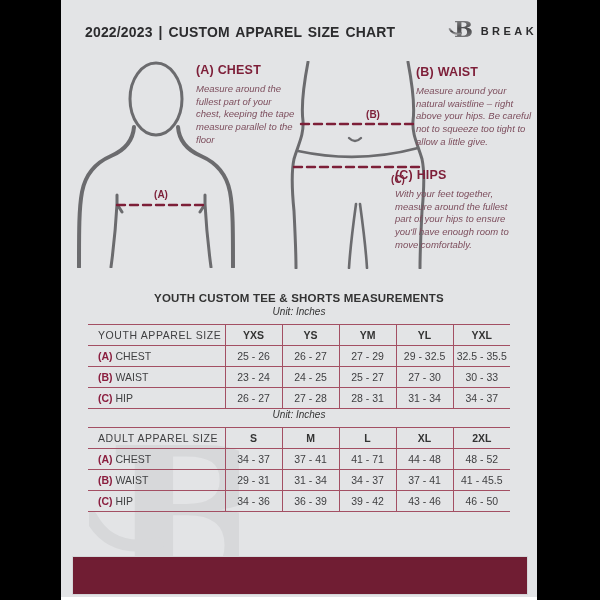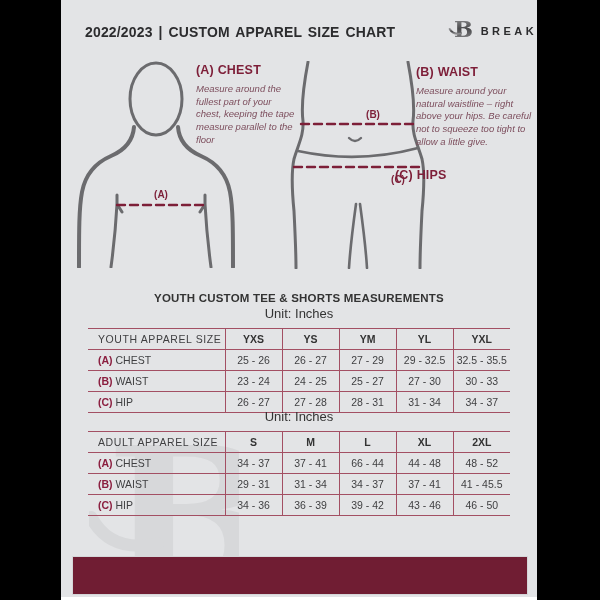--- a/index.html
+++ b/index.html
@@ -29,21 +29,21 @@
   .guide-b{left:355px;top:7px;width:116px;}
   .guide-c{left:334px;top:110px;width:116px;}
   .g-head{font-weight:bold;font-size:12.5px;color:#7d1e38;margin:0 0 6px 0;letter-spacing:.2px;}
   .g-desc{font-style:italic;font-size:9.5px;line-height:1.33;color:#7d4e5d;}
 
   
   .tbl-sec{position:absolute;left:27px;width:422px;text-align:center;z-index:2;}
   .tbl-youth{top:276px;margin-top:16px;}
   .tbl-adult{top:407px;}
   .tbl-title{font-weight:bold;font-size:11.5px;color:#333;letter-spacing:.2px;}
-  .tbl-unit{font-size:13px;color:#333;margin-top:2px;}
+  .tbl-unit{font-style:italic;font-size:10px;color:#333;margin-top:2px;}
   table{width:100%;border-collapse:collapse;table-layout:fixed;margin-top:7px;}
   th,td{height:20px;font-size:10.5px;color:#3f3f41;padding:0;border-bottom:1px solid #a34f63;}
   thead th{border-top:1px solid #a34f63;}
   .szh{font-weight:bold;color:#333;}
   .lbl{text-align:left;padding-left:10px;}
   th.lbl{font-weight:normal;letter-spacing:.6px;color:#3f3f41;}
   td:not(.lbl),th:not(.lbl){border-left:1px solid #a34f63;text-align:center;}
   .key{color:#8b1e3f;font-weight:bold;}
 
   
@@ -114,20 +114,21 @@
         <text x="110" y="122" text-anchor="middle">(C)</text>
       </svg>
 
       <div class="guide guide-b">
         <div class="g-head">(B) WAIST</div>
         <div class="g-desc">Measure around your natural waistline – right above your hips. Be careful not to squeeze too tight to allow a little give.</div>
       </div>
 
       <div class="guide guide-c">
         <div class="g-head">(C) HIPS</div>
+        <div class="g-desc">With your feet together, measure around the fullest part of your hips to ensure you'll have enough room to move comfortably.</div>
       </div>
     </div>
 
     <div class="tbl-sec tbl-youth">
       <div class="tbl-title">YOUTH CUSTOM TEE &amp; SHORTS MEASUREMENTS</div>
       <div class="tbl-unit">Unit: Inches</div>
       <table>
         <colgroup>
             <col style="width:32.5%">
             <col style="width:13.5%">
@@ -194,21 +195,21 @@
             <th class="szh">L</th>
             <th class="szh">XL</th>
             <th class="szh">2XL</th>
           </tr>
         </thead>
         <tbody>
           <tr>
             <td class="lbl"><span class="key">(A)</span> <span>CHEST</span></td>
             <td>34 - 37</td>
             <td>37 - 41</td>
-            <td>66 - 44</td>
+            <td>41 - 71</td>
             <td>44 - 48</td>
             <td>48 - 52</td>
           </tr>
           <tr>
             <td class="lbl"><span class="key">(B)</span> <span>WAIST</span></td>
             <td>29 - 31</td>
             <td>31 - 34</td>
             <td>34 - 37</td>
             <td>37 - 41</td>
             <td>41 - 45.5</td>

